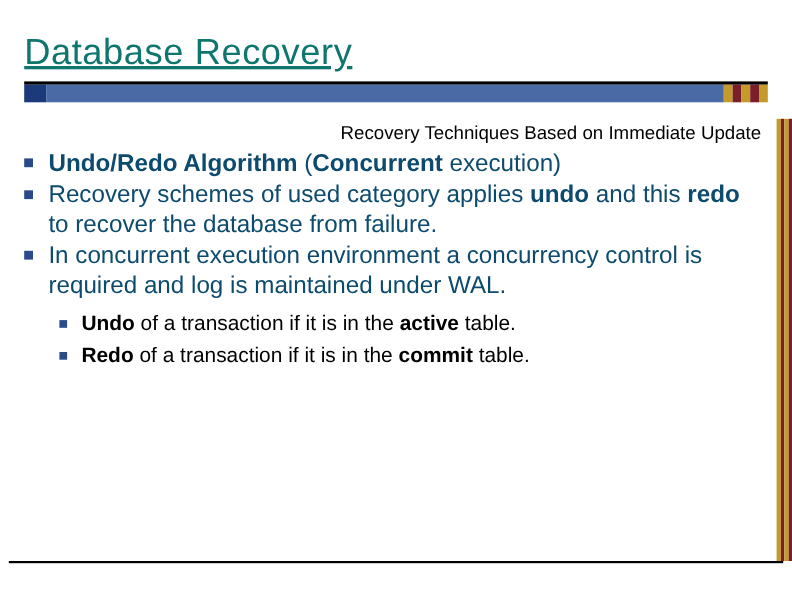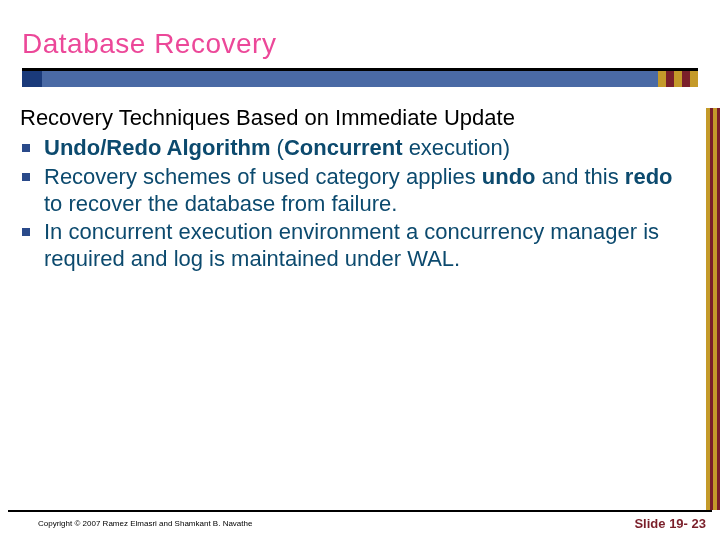--- a/index.html
+++ b/index.html
@@ -8,24 +8,25 @@
     height: 540px;
     background: #ffffff;
     font-family: Arial, Helvetica, sans-serif;
     position: relative;
     overflow: hidden;
   }
   .title-region {
     padding: 28px 22px 8px 22px;
   }
   .title {
-    font-size: 28px;
-    color: #ec4899;
+    font-size: 33px;
+    color: #0f766e;
     font-weight: 400;
     letter-spacing: 0.5px;
+    text-decoration: underline;
   }
   .title-underline {
     margin-top: 8px;
     height: 3px;
     background: #000;
     position: relative;
   }
   .accent-band {
     position: absolute;
     left: 0;
@@ -49,24 +50,25 @@
   .accent-right .stripe-a { width: 8px; background: #c49a2a; }
   .accent-right .stripe-b { width: 8px; background: #7a1f2a; }
   .accent-right .stripe-c { width: 8px; background: #c49a2a; }
   .accent-right .stripe-d { width: 8px; background: #7a1f2a; }
   .accent-right .stripe-e { width: 8px; background: #c49a2a; }
 
   .content {
     padding: 26px 28px 0 20px;
   }
   .section-heading {
-    font-size: 22px;
+    font-size: 17px;
     color: #000;
     font-weight: 400;
     margin-bottom: 4px;
+    text-align: right;
   }
   .bullets {
     list-style: none;
     padding-left: 24px;
   }
   .bullets > li {
     position: relative;
     font-size: 22px;
     line-height: 1.22;
     color: #0c4a6e;
@@ -173,24 +175,28 @@
 <div class="content">
   <div class="section-heading">Recovery Techniques Based on Immediate Update</div>
   <ul class="bullets">
     <li>
       <span></span><span class="b">Undo/Redo Algorithm</span><span> (</span><span class="b">Concurrent</span><span> execution)</span>
     </li>
     <li>
       <span>Recovery schemes of used category applies </span><span class="b">undo</span><span> and this </span><span class="b">redo</span><span> to recover the database from failure.</span>
     </li>
     <li>
-      <span> In concurrent execution environment a concurrency manager is required and log is maintained under WAL.</span>
+      <span> In concurrent execution environment a concurrency control is required and log is maintained under WAL.</span>
+    </li>
+  </ul>
+  <ul class="sub-bullets">
+    <li>
+      <span class="b">Undo</span><span> of a transaction if it is in the </span><span class="b">active</span><span> table.</span>
+    </li>
+    <li>
+      <span class="b">Redo</span><span> of a transaction if it is in the </span><span class="b">commit</span><span> table.</span>
     </li>
   </ul>
 </div>
 
 <div class="footer">
   <div class="footer-line"></div>
-  <div class="footer-row">
-    <div class="copyright">Copyright © 2007 Ramez Elmasri and Shamkant B. Navathe</div>
-    <div class="slide-num">Slide 19- 23</div>
-  </div>
 </div>
 
 </body></html>

